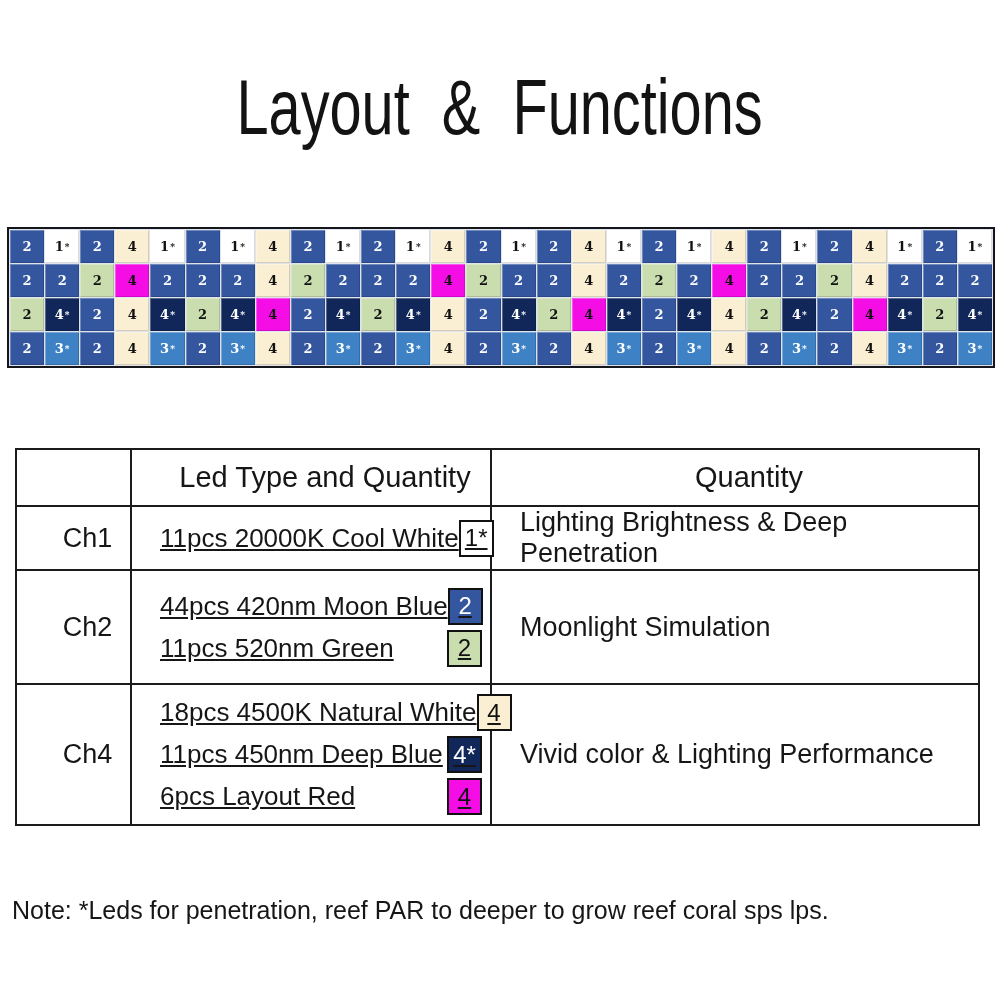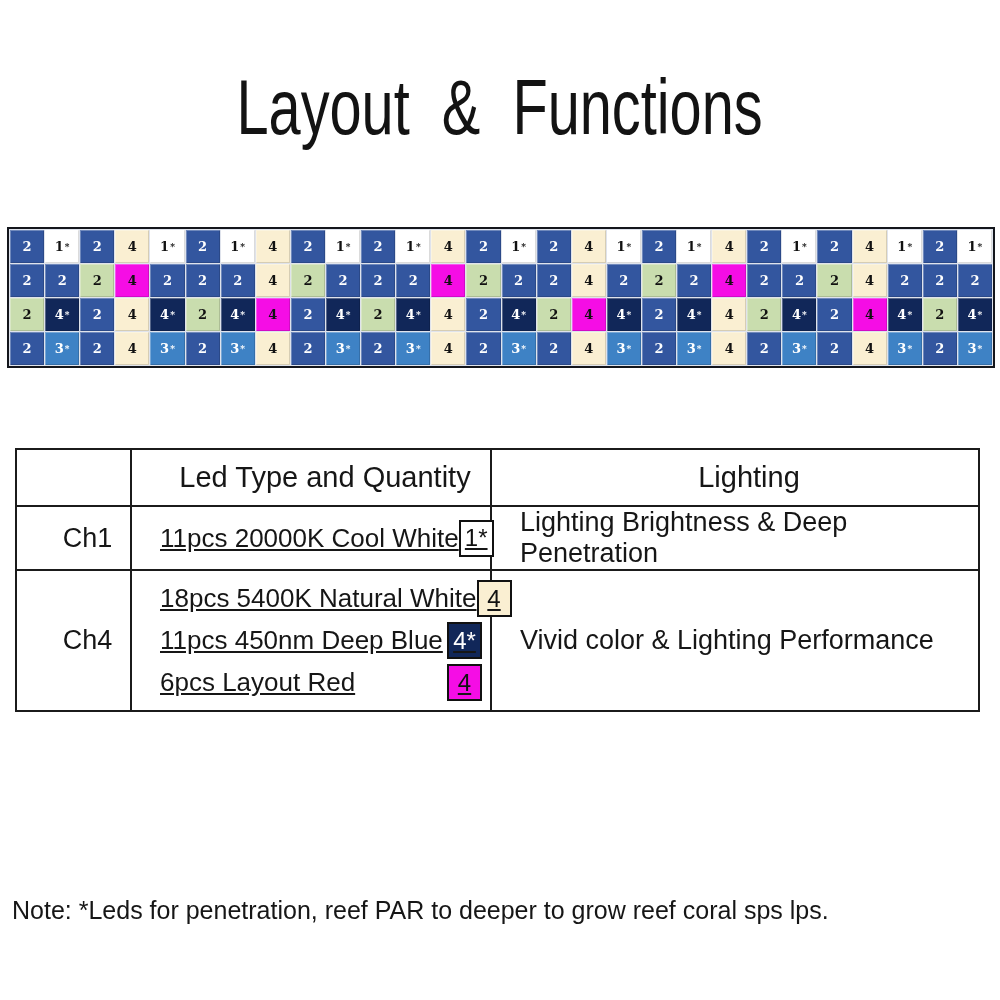--- a/index.html
+++ b/index.html
@@ -177,39 +177,53 @@
 <table class="info-table">
   <colgroup>
     <col style="width:115px">
       <col style="width:360px">
       <col style="width:488px">
   </colgroup>
   <thead>
     <tr class="row-header">
       <th></th>
       <th>Led Type and Quantity</th>
-      <th>Lighting</th>
+      <th>Quantity</th>
     </tr>
   </thead>
   <tbody id="table-body">
       <tr class="row-ch1">
         <td class="channel-cell">Ch1</td>
         <td class="leds-cell">
           <div class="led-line">
             <span class="led-text">11pcs 20000K Cool White</span>
             <span class="badge" style="background: rgb(255, 255, 255); color: rgb(17, 17, 17);">1*</span>
           </div>
         </td>
         <td class="function-cell">Lighting Brightness &amp; Deep Penetration</td>
       </tr>
+      <tr class="row-ch2">
+        <td class="channel-cell">Ch2</td>
+        <td class="leds-cell">
+          <div class="led-line">
+            <span class="led-text">44pcs 420nm Moon Blue</span>
+            <span class="badge" style="background: rgb(51, 86, 159); color: rgb(255, 255, 255);">2</span>
+          </div>
+          <div class="led-line">
+            <span class="led-text">11pcs 520nm Green</span>
+            <span class="badge" style="background: rgb(201, 221, 174); color: rgb(17, 17, 17);">2</span>
+          </div>
+        </td>
+        <td class="function-cell">Moonlight Simulation</td>
+      </tr>
       <tr class="row-ch4">
         <td class="channel-cell">Ch4</td>
         <td class="leds-cell">
           <div class="led-line">
-            <span class="led-text">18pcs 5400K Natural White</span>
+            <span class="led-text">18pcs 4500K Natural White</span>
             <span class="badge" style="background: rgb(250, 239, 210); color: rgb(17, 17, 17);">4</span>
           </div>
           <div class="led-line">
             <span class="led-text">11pcs 450nm Deep Blue</span>
             <span class="badge" style="background: rgb(17, 39, 89); color: rgb(255, 255, 255);">4*</span>
           </div>
           <div class="led-line">
             <span class="led-text">6pcs Layout Red</span>
             <span class="badge" style="background: rgb(245, 13, 229); color: rgb(17, 17, 17);">4</span>
           </div>

